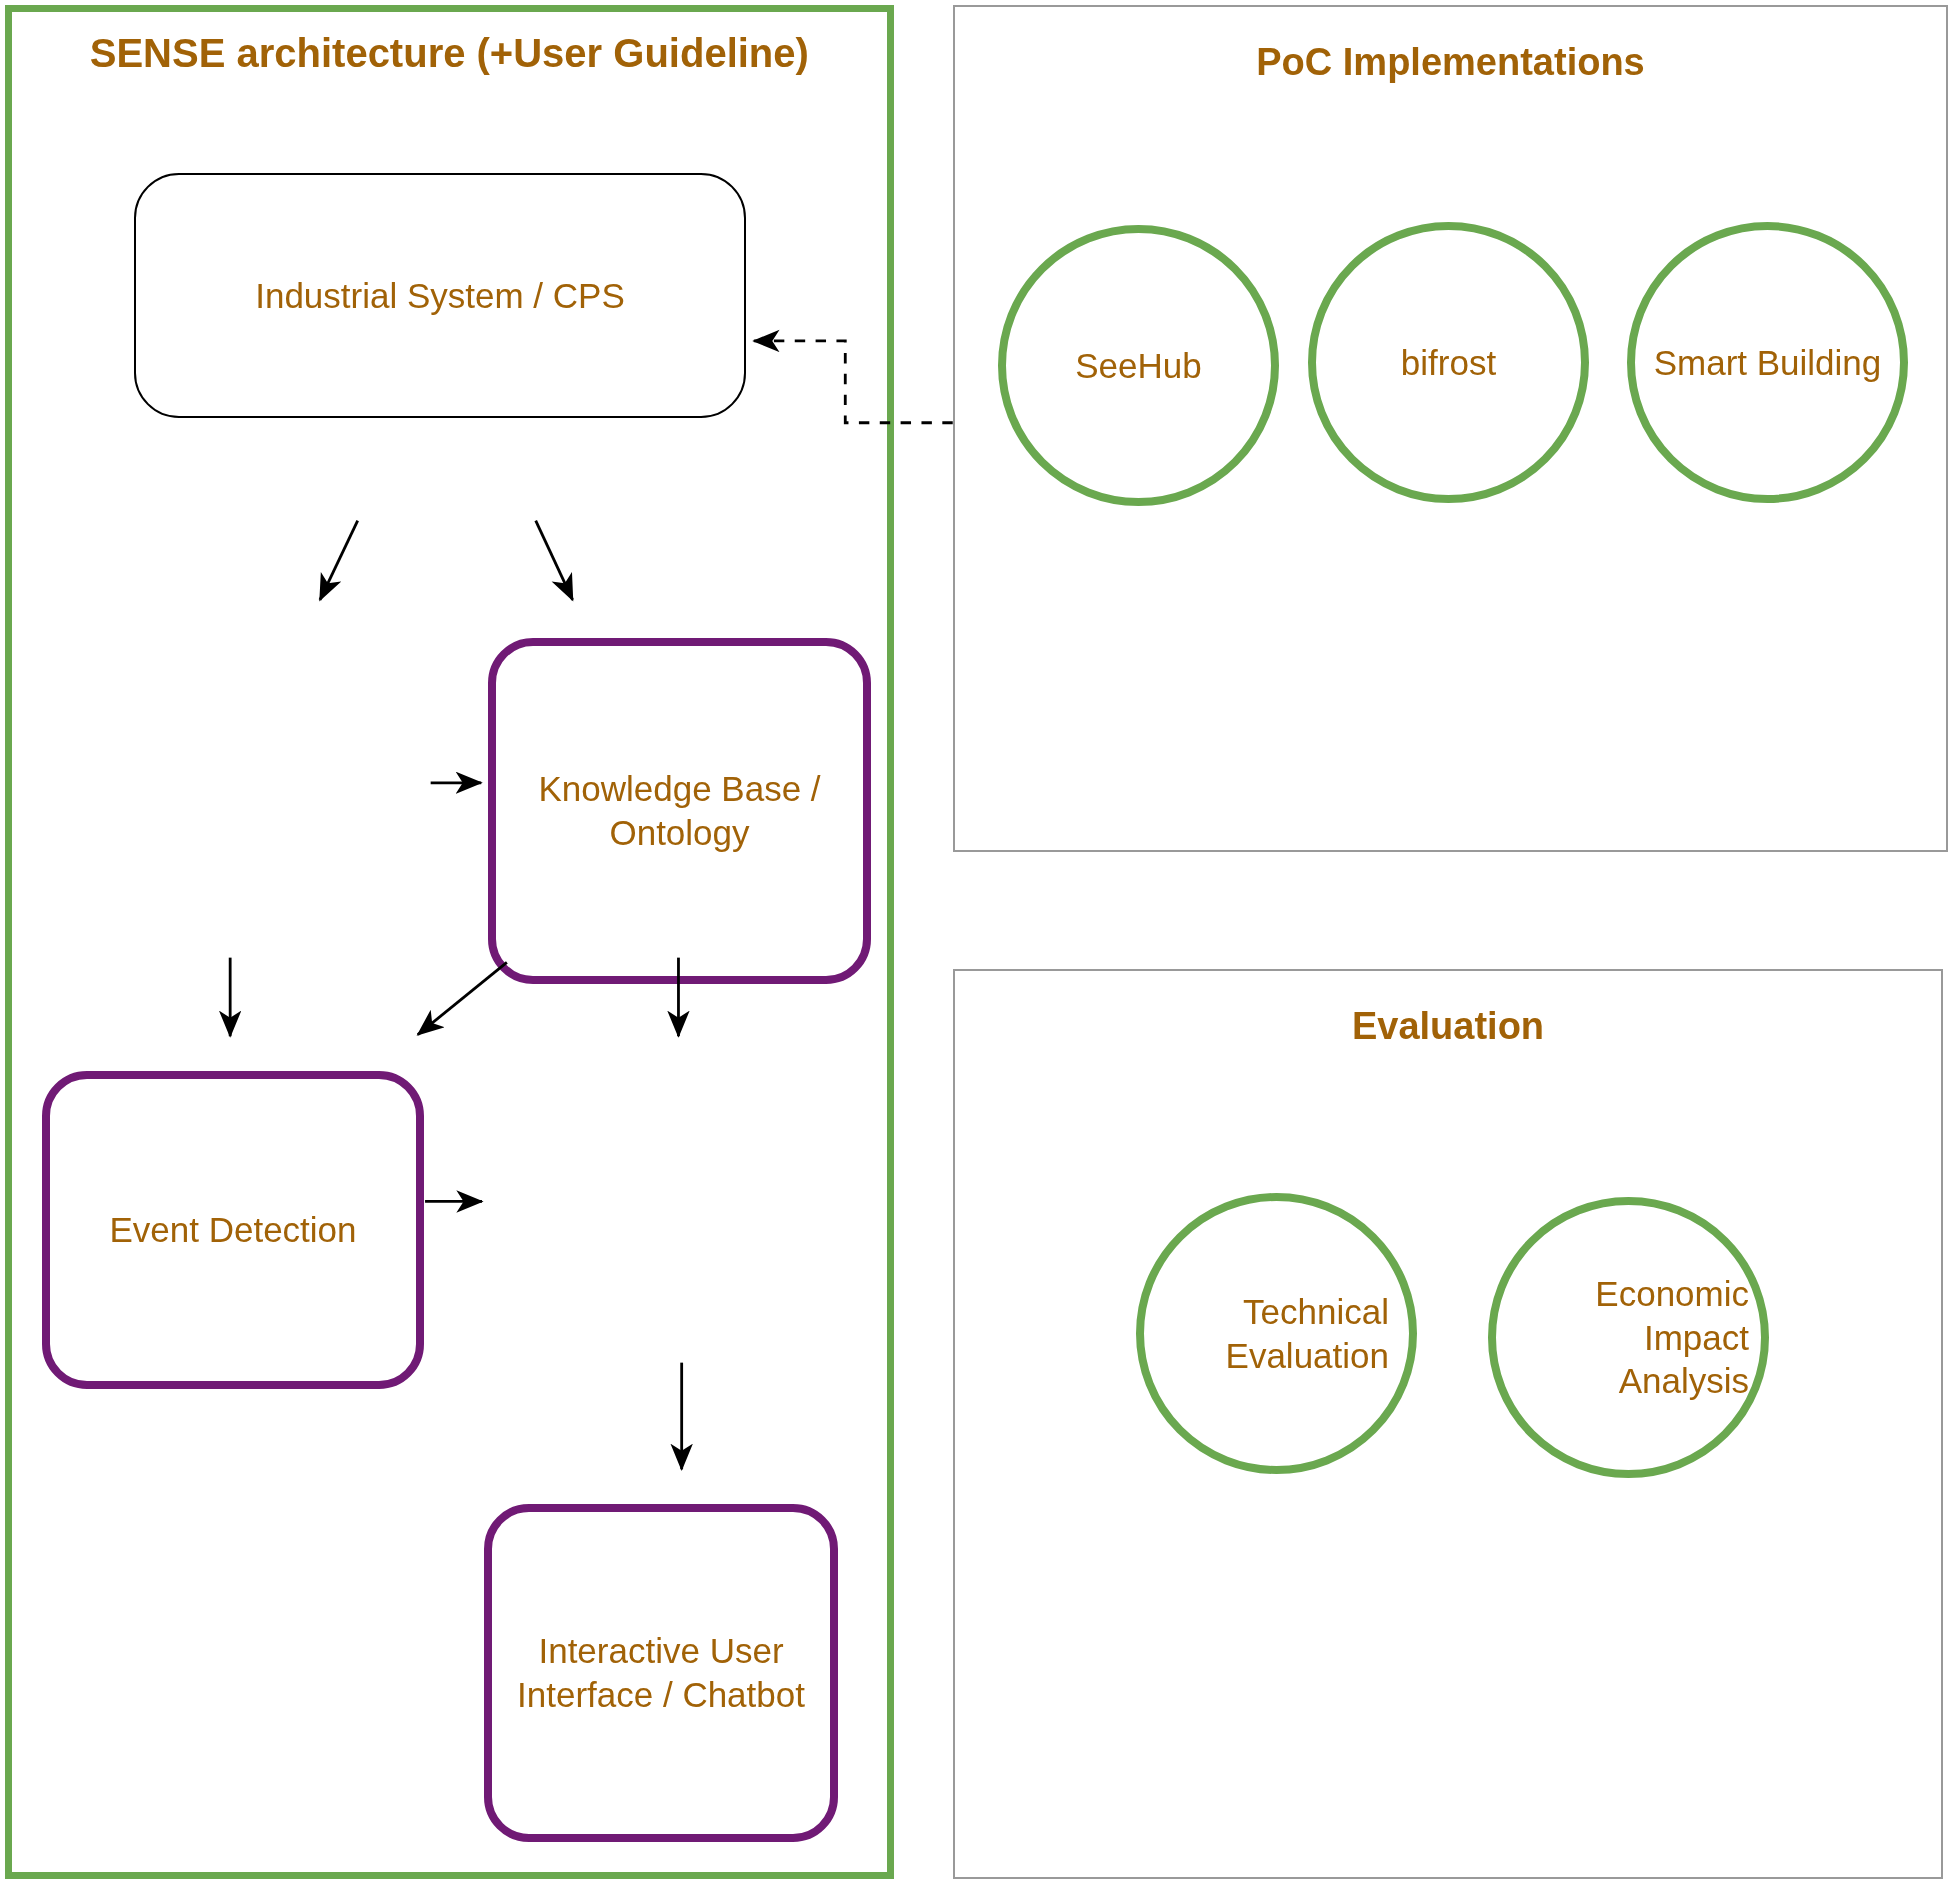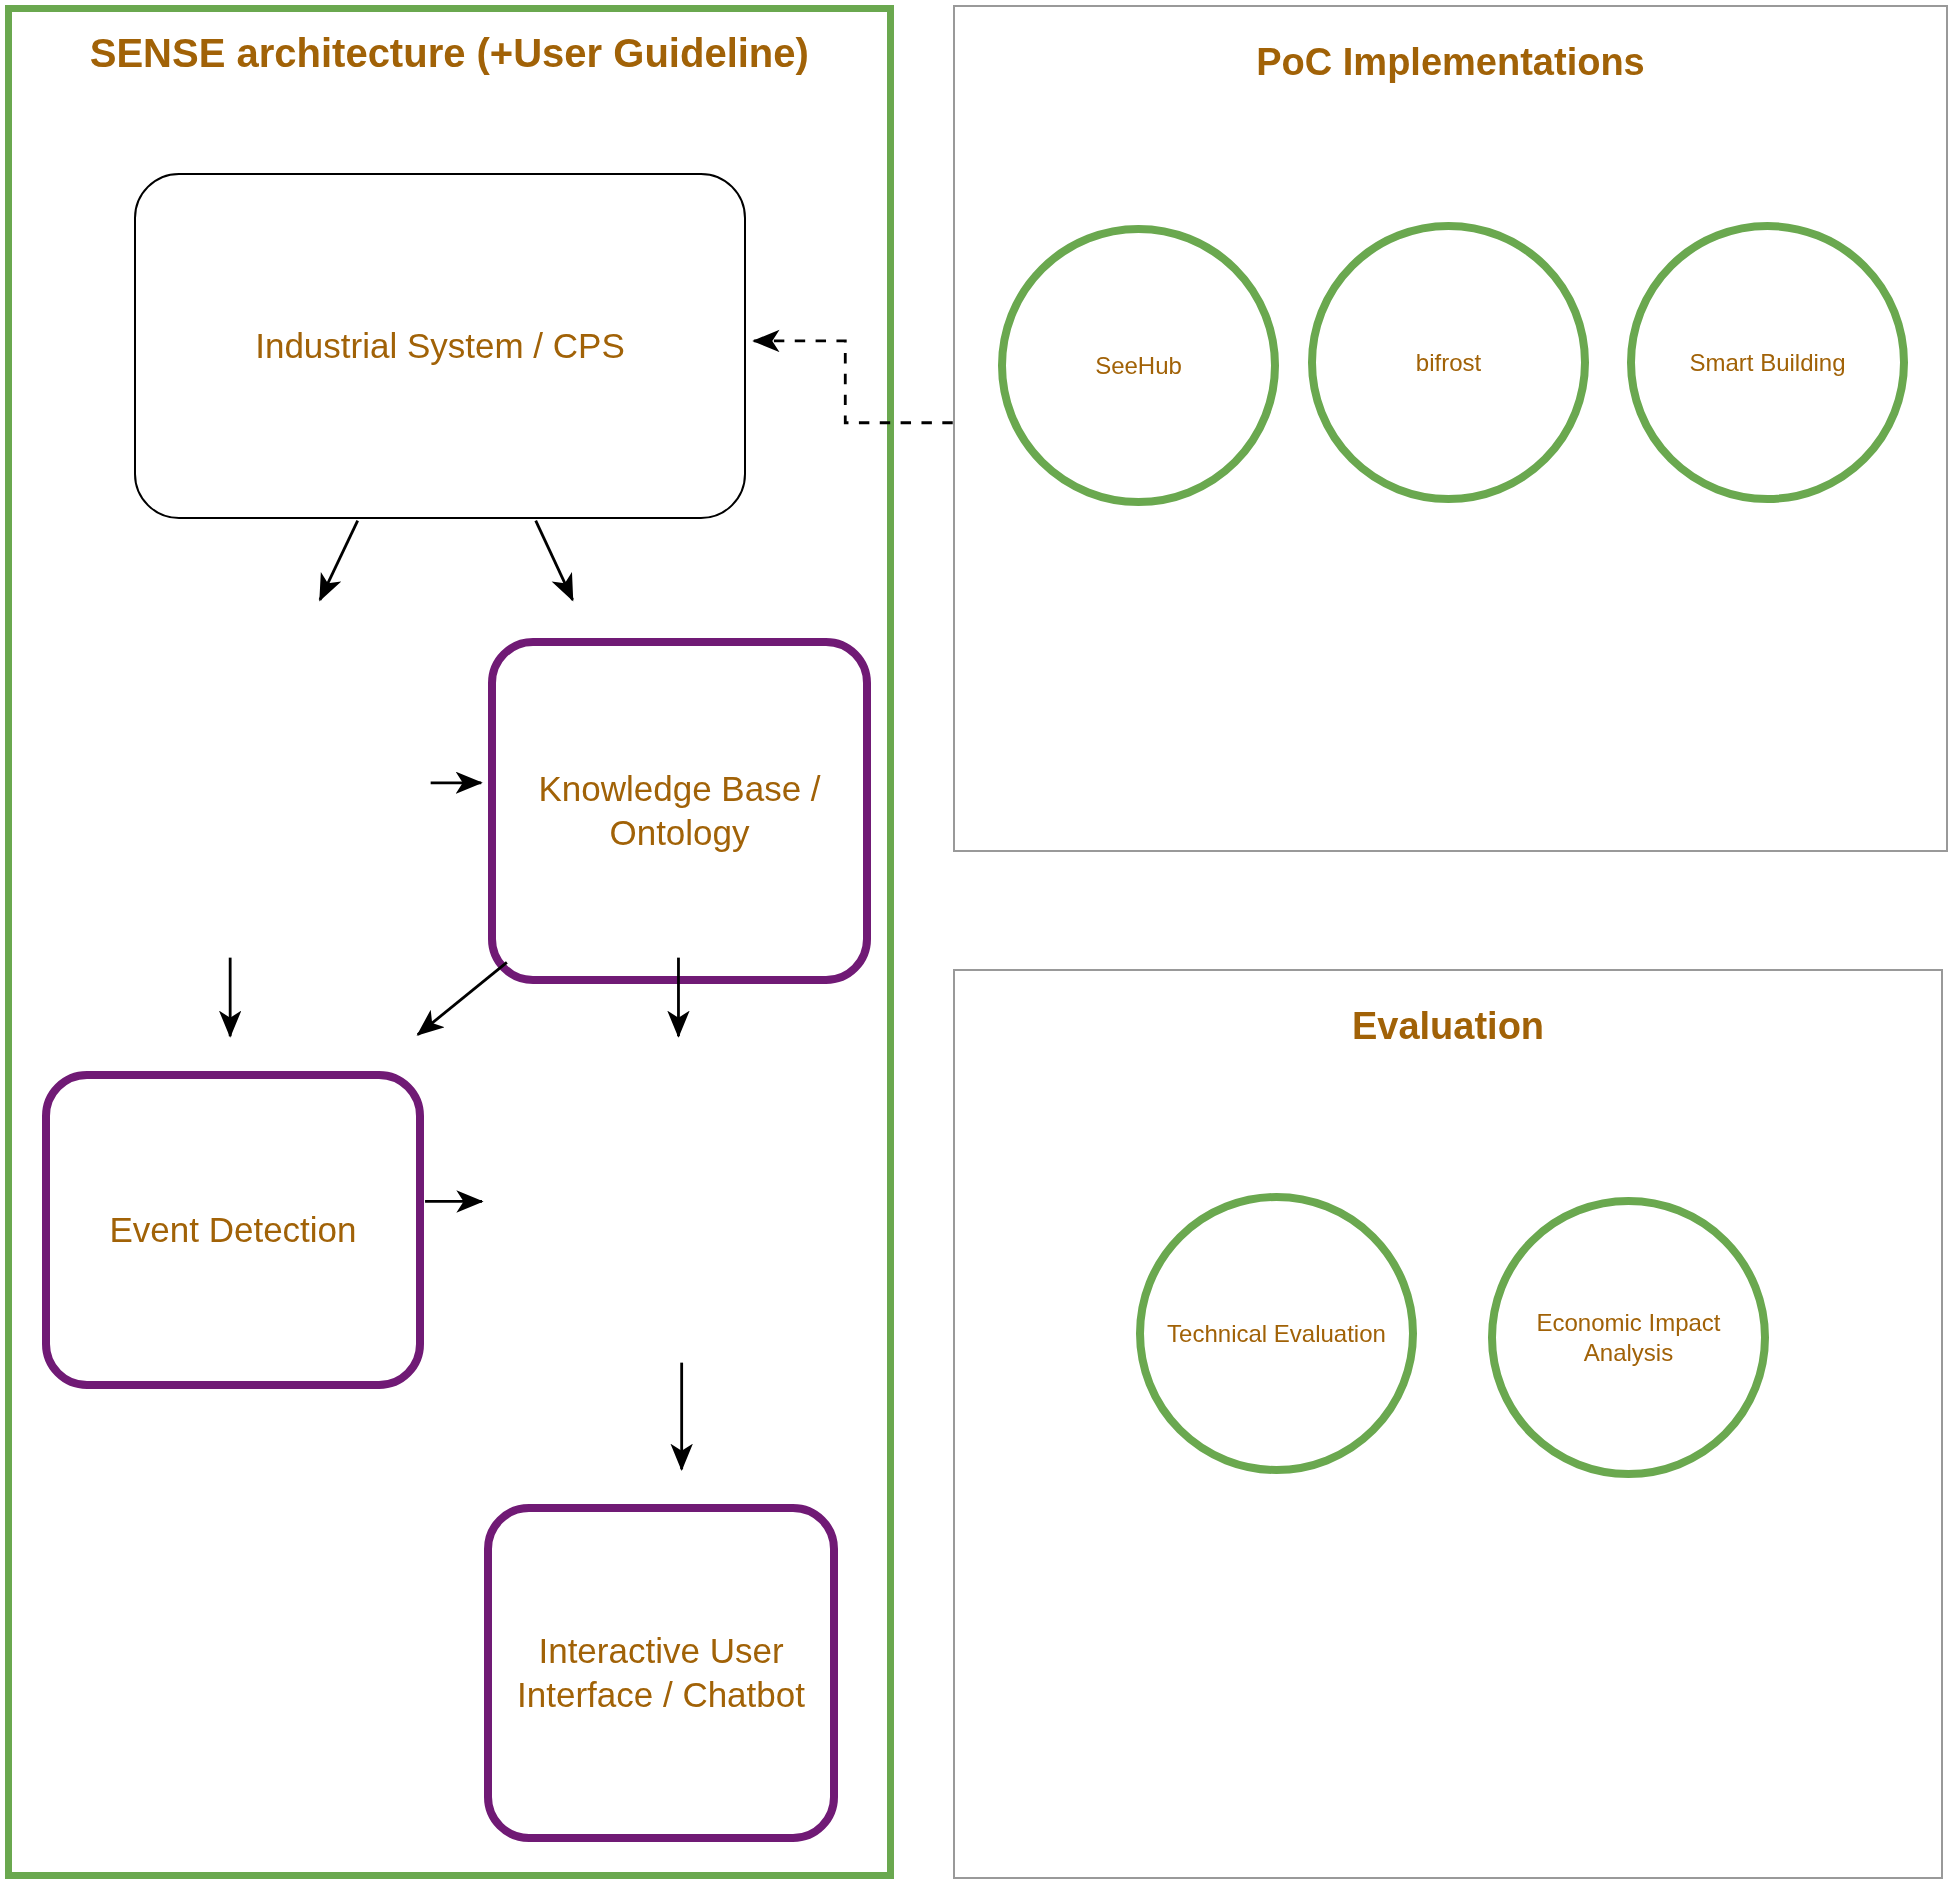--- a/index.html
+++ b/index.html
@@ -25,21 +25,21 @@
     border-radius:45px;
   }
   .node-black{border:2.8px solid #000000;}
   .node-green{border:8px solid #701a75;margin-top:28px;}
   .node .lbl{display:block;padding:0 16px;max-width:92%;}
   .circle{
     position:absolute;box-sizing:border-box;background:#ffffff;
     width:281px;height:281px;border-radius:50%;
     border:8px solid #6aa84f;
     display:flex;align-items:center;justify-content:center;
-    text-align:center;font-size:24px;line-height:1.25;
+    text-align:right;font-size:35px;line-height:1.25;
   }
   .circle .lbl{display:block;max-width:265px;}
   #connectors{position:absolute;left:0;top:0;pointer-events:none;}
 </style>
 </head>
 <body>
 
 <div id="canvas">
 
   <div class="panel" style="left:4.8px;top:4.8px;width:889px;height:1874px;border:7.2px solid #6aa84f;">
@@ -47,21 +47,21 @@
   </div>
 
   <div class="panel" style="left:953px;top:4.8px;width:995px;height:847px;border:2.4px solid #999999;">
     <div class="panel-title sub-title">PoC Implementations</div>
   </div>
 
   <div class="panel" style="left:953px;top:969px;width:990px;height:910px;border:2.4px solid #999999;">
     <div class="panel-title sub-title">Evaluation</div>
   </div>
 
-  <div class="node node-black" style="left:134px;top:173px;width:612px;height:346px;">
+  <div class="node node-black" style="left:134px;top:173px;width:612px;height:245px;">
     <span class="lbl">Industrial System / CPS</span>
   </div>
 
 
   <div class="node node-green" style="left:488px;top:610px;width:383px;height:346px;">
     <span class="lbl">Knowledge Base / Ontology</span>
   </div>
 
   <div class="node node-green" style="left:42px;top:1043px;width:382px;height:318px;">
     <span class="lbl">Event Detection</span>

